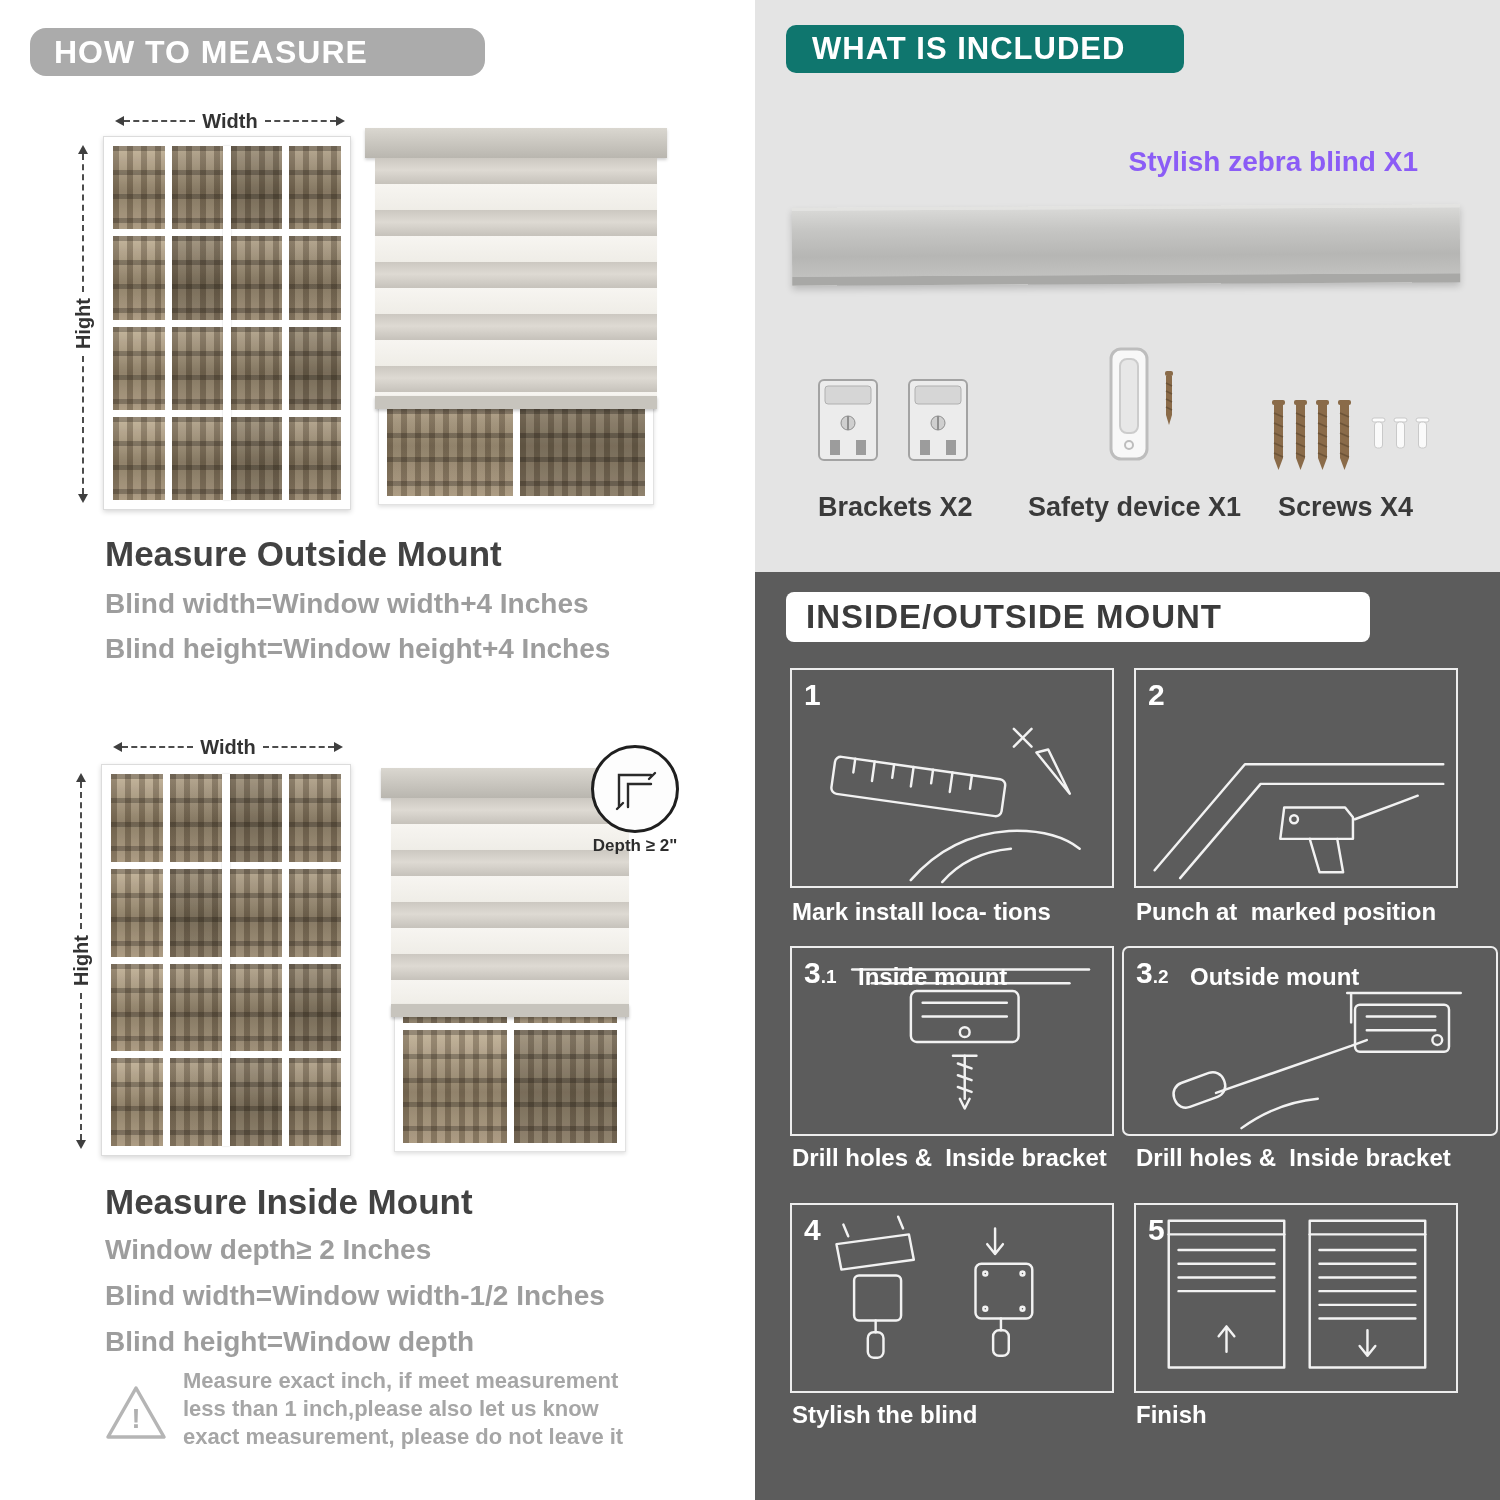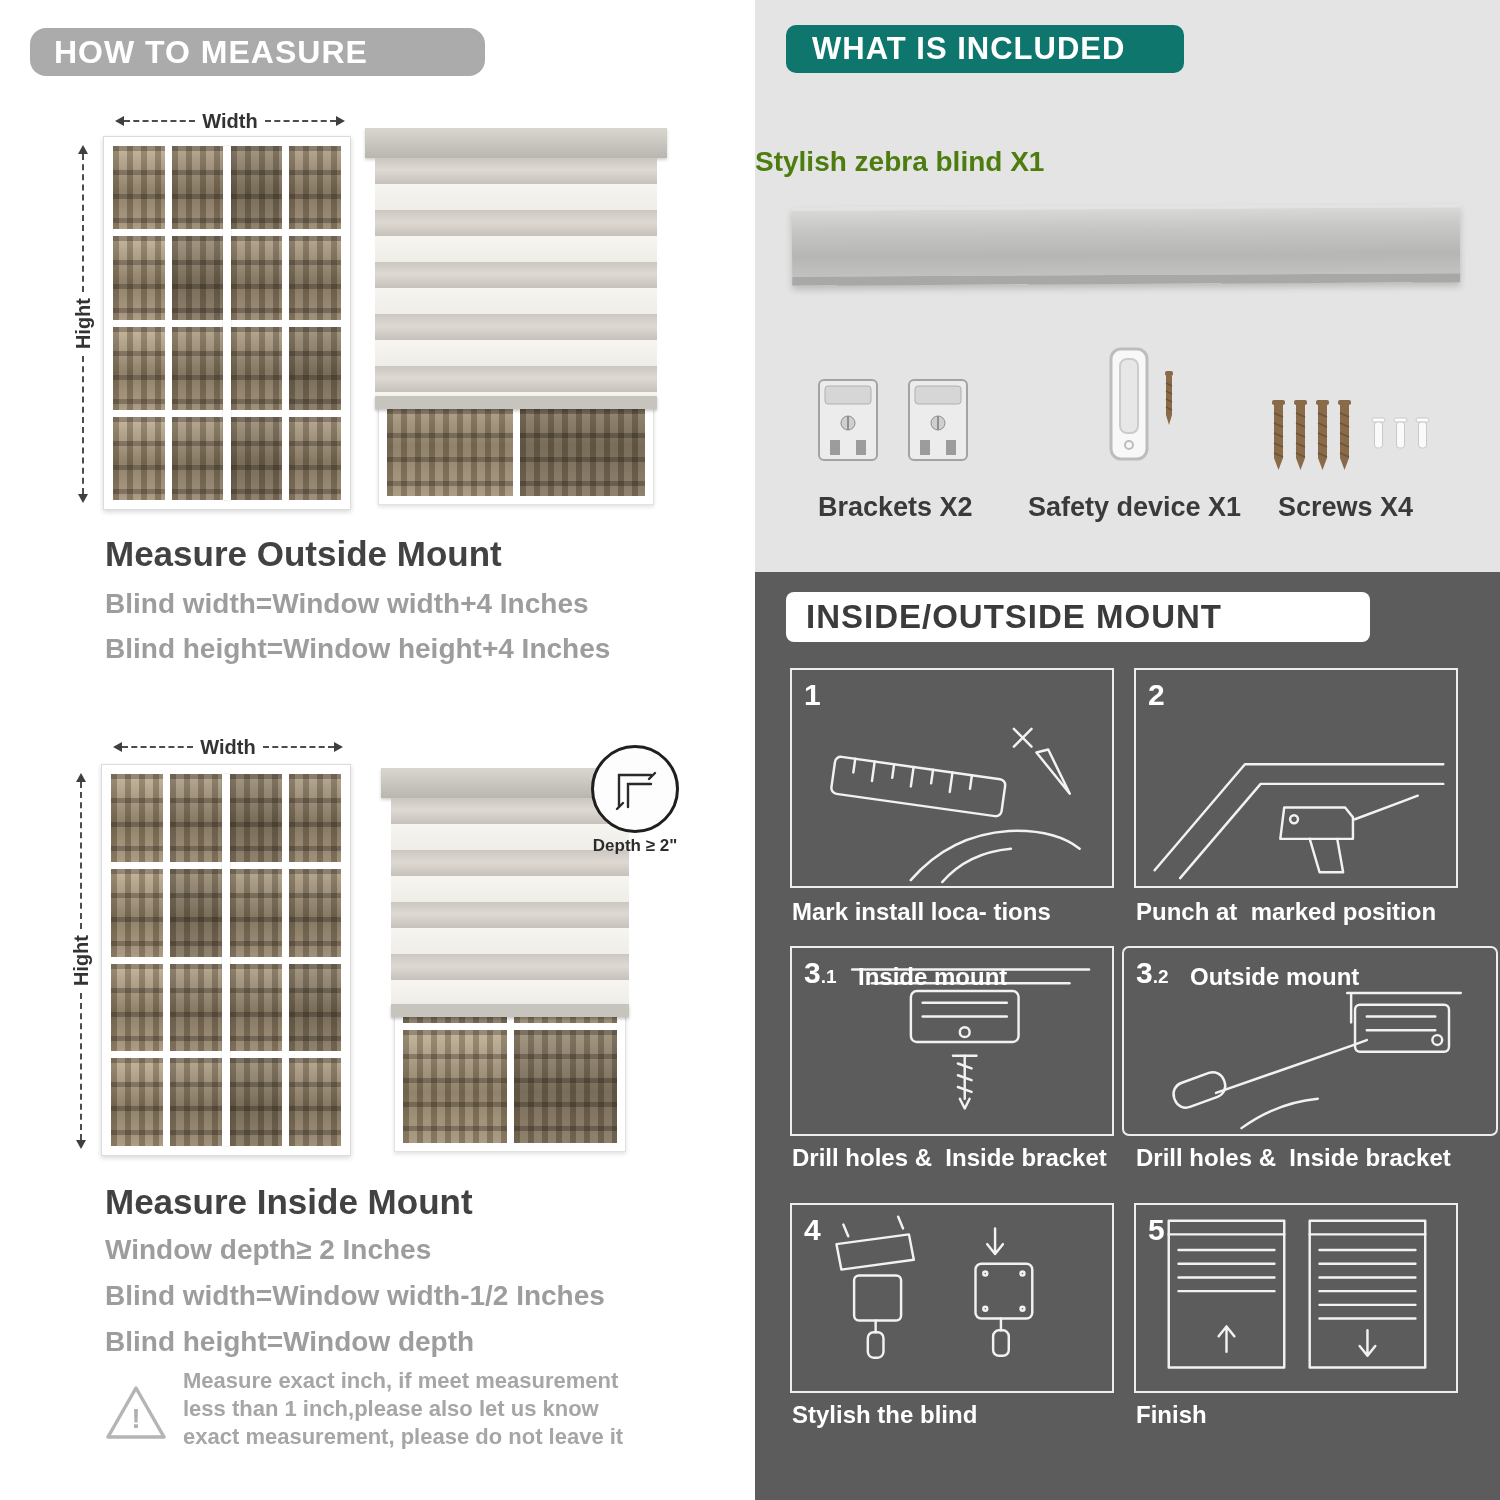--- a/index.html
+++ b/index.html
@@ -52,21 +52,21 @@
   
   .depth-wrap{position:absolute;width:100px;text-align:center;}
   .depth-circle{width:88px;height:88px;margin:0 auto;border-radius:50%;border:3px solid #1f1f1f;background:#fdfdfd;display:flex;align-items:center;justify-content:center;box-sizing:border-box;}
   .depth-lbl{font-size:17px;font-weight:700;color:#2d2d2d;margin-top:3px;}
 
   
   .h1{position:absolute;font-size:35px;font-weight:700;color:#424242;}
   .gline{position:absolute;font-size:28px;font-weight:700;color:#9d9d9d;}
   .warn-text{position:absolute;left:183px;top:1367px;width:462px;font-size:22px;font-weight:700;color:#a6a6a6;line-height:28px;}
   .warn-mark{position:absolute;left:122px;top:1404px;width:28px;text-align:center;font-size:27px;font-weight:700;color:#b0b0b0;}
-  .included-title{position:absolute;left:755px;top:146px;width:663px;text-align:left;font-size:28px;font-weight:700;color:#4d7c0f;}
+  .included-title{position:absolute;left:755px;top:146px;width:663px;text-align:right;font-size:28px;font-weight:700;color:#8b5cf6;}
   .item-lbl{position:absolute;font-size:27px;font-weight:700;color:#3a3a3a;}
 
   
   .headrail{position:absolute;left:792px;top:206px;width:668px;height:66px;background:linear-gradient(180deg,#d8d8d6 0%,#c6c6c4 30%,#b6b6b4 70%,#c1c1bf 100%);border-top:3px solid #e3e3e1;border-bottom:9px solid #a8a8a6;transform:rotate(-0.3deg);box-shadow:0 4px 7px rgba(0,0,0,0.18);}
 
   
   .step-box{position:absolute;border:2px solid #ededed;box-sizing:border-box;}
   .step-art{position:absolute;left:0;top:0;width:100%;height:100%;}
   .step-num{position:absolute;left:12px;top:8px;color:#fff;font-weight:700;font-size:30px;}
   .step-sub{font-size:19px;}

